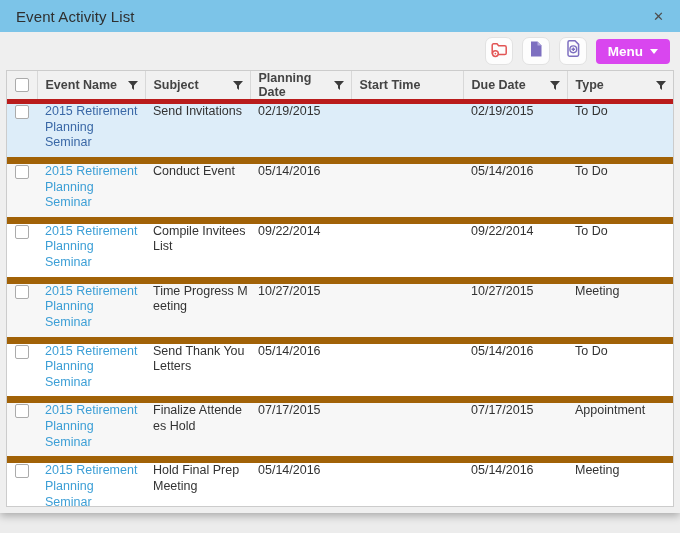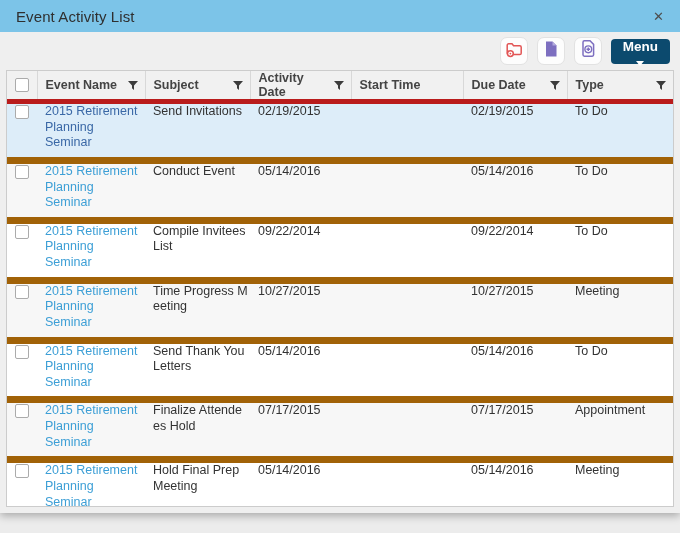--- a/index.html
+++ b/index.html
@@ -65,33 +65,32 @@
     background: #fdfdfd;
     border: 1px solid #e2e2e2;
     border-radius: 7px;
     display: flex;
     align-items: center;
     justify-content: center;
     cursor: pointer;
   }
   .menu-btn {
     height: 25px;
-    background: #0c4a6e;
+    background: #d946ef;
     border: none;
     border-radius: 4px;
     color: #ffffff;
     font-family: "Liberation Sans", sans-serif;
     font-size: 13.5px;
     font-weight: bold;
     padding: 0 12px;
     display: flex;
     align-items: center;
     gap: 7px;
     cursor: pointer;
-    flex-direction: column;
   }
   .menu-caret {
     width: 0; height: 0;
     border-left: 4.5px solid transparent;
     border-right: 4.5px solid transparent;
     border-top: 5px solid #ffffff;
   }
 
   
   .table-wrap {
@@ -241,21 +240,21 @@
                 <span>Subject</span>
                 <span class="funnel">
                   <svg width="10" height="9" viewBox="0 0 10 9">
                       <path d="M0 0 h10 L6 4.4 V9 L4 7.3 V4.4 Z" fill="#3c3c3c"></path>
                     </svg>
                 </span>
               </span>
             </th>
             <th>
               <span class="th-inner">
-                <span>Activity Date</span>
+                <span>Planning Date</span>
                 <span class="funnel">
                   <svg width="10" height="9" viewBox="0 0 10 9">
                       <path d="M0 0 h10 L6 4.4 V9 L4 7.3 V4.4 Z" fill="#3c3c3c"></path>
                     </svg>
                 </span>
               </span>
             </th>
             <th>
               <span class="th-inner">
                 <span>Start Time</span>

